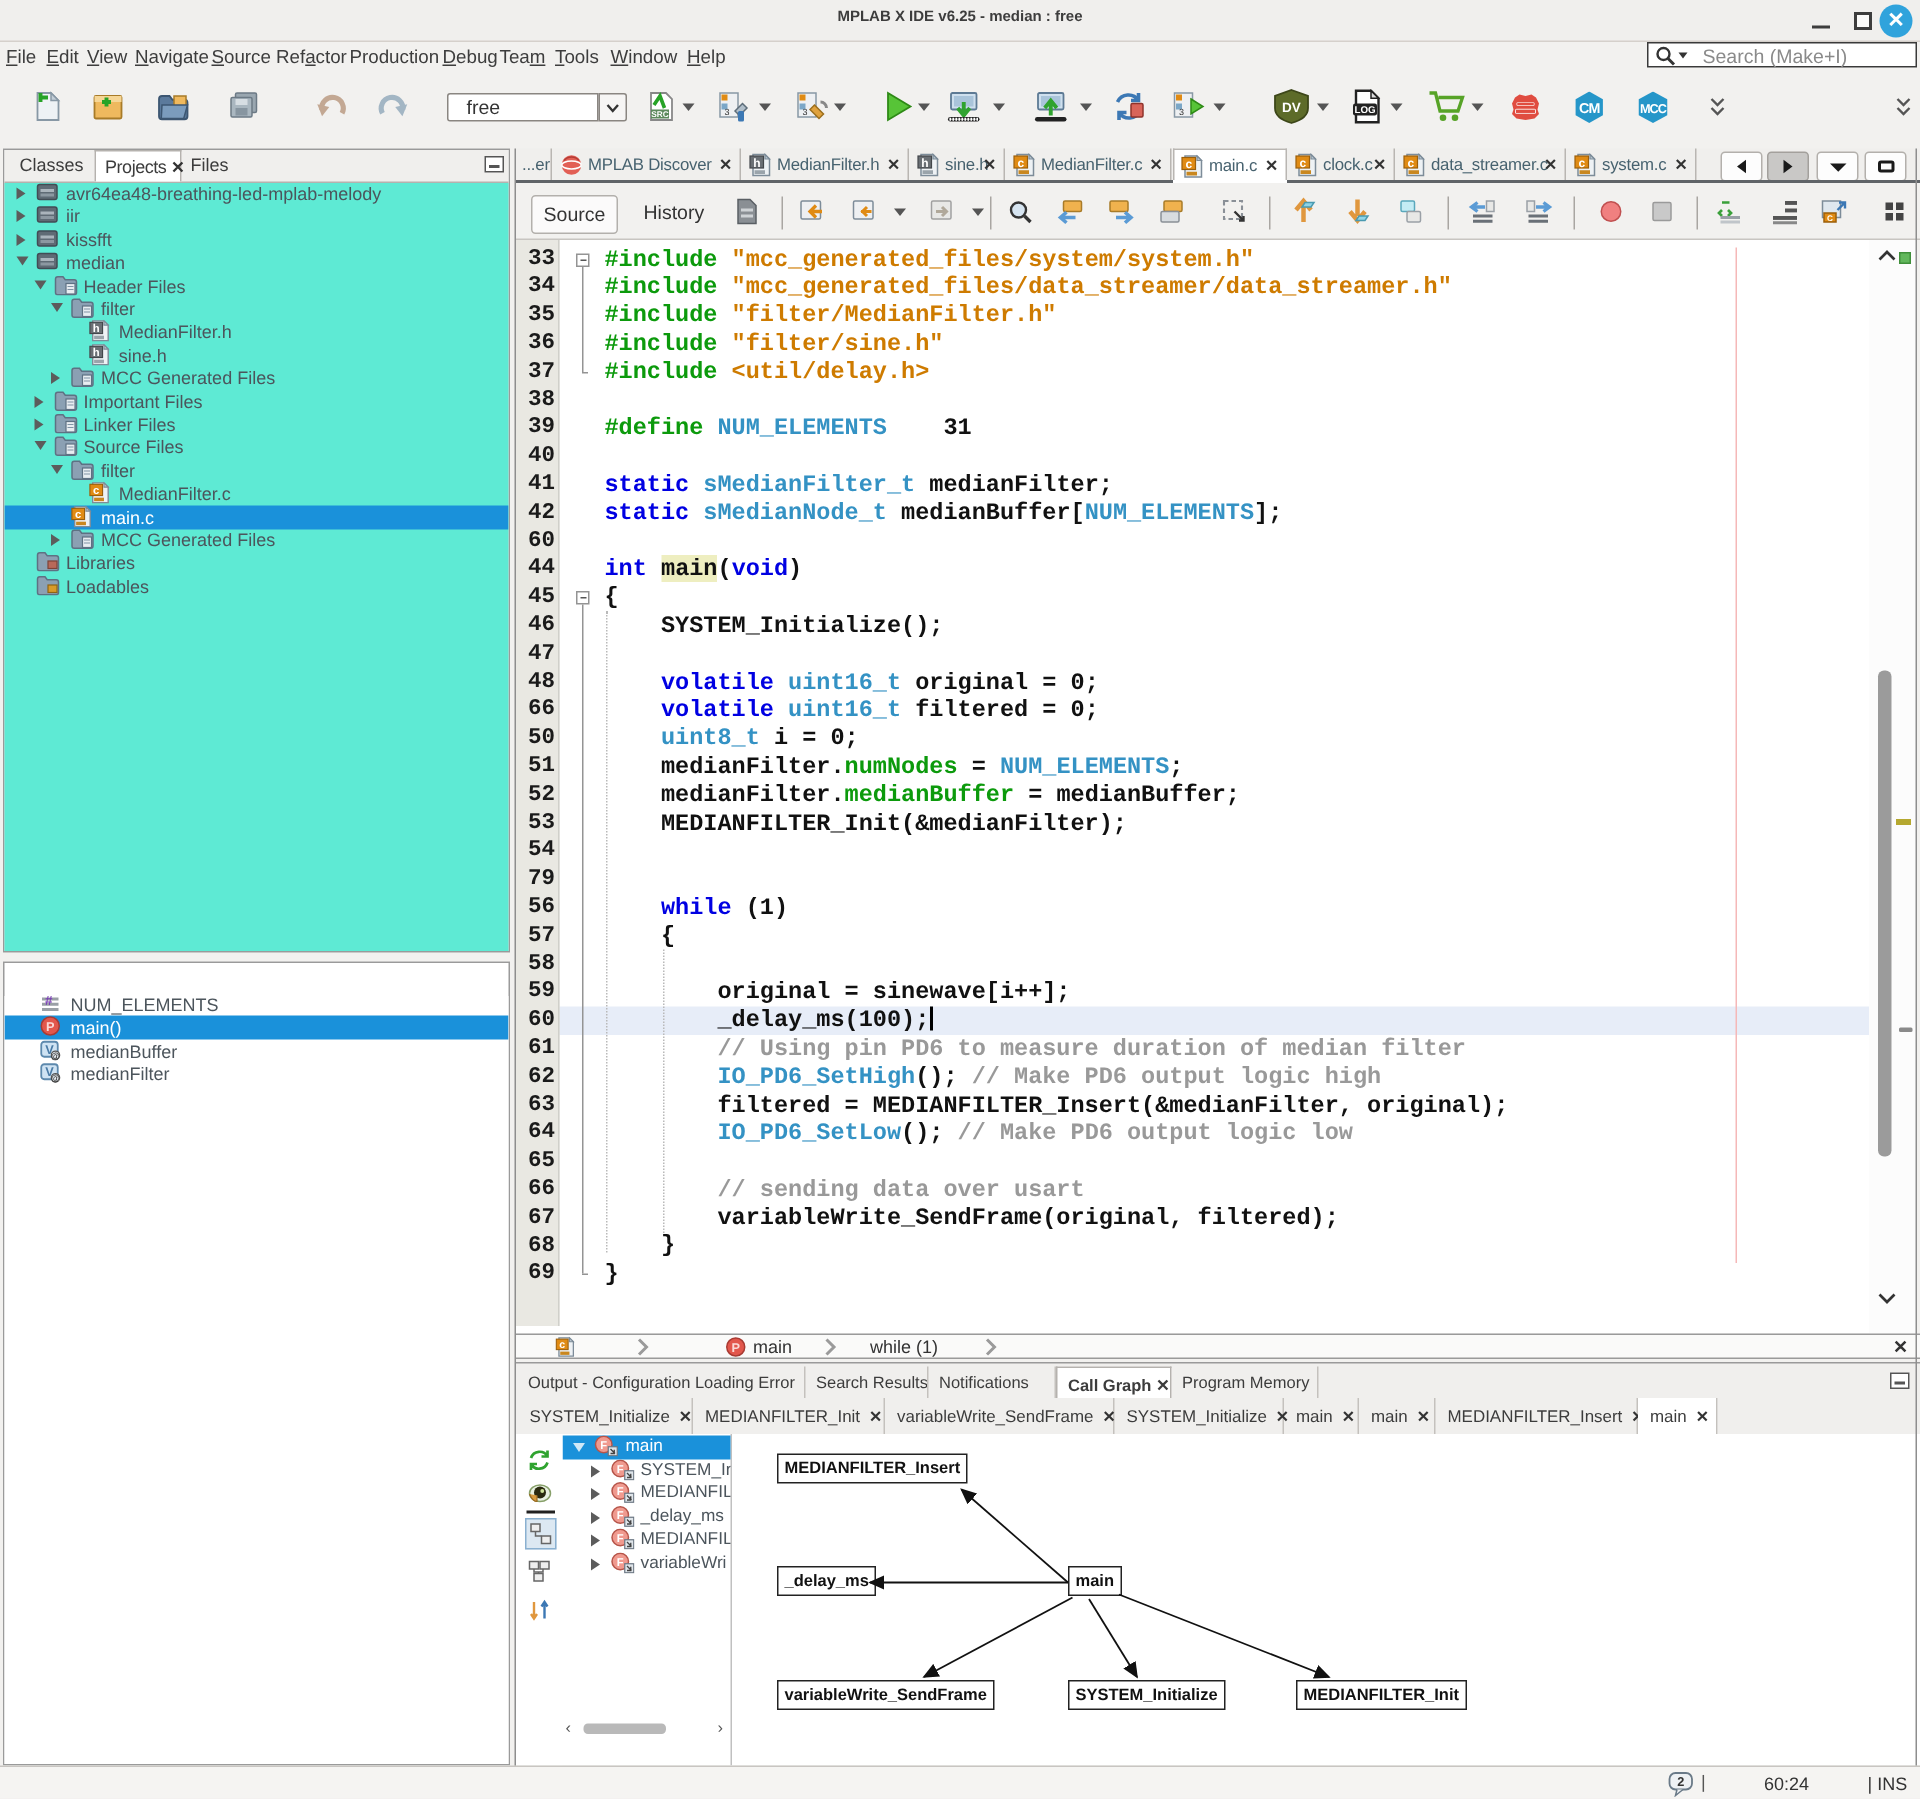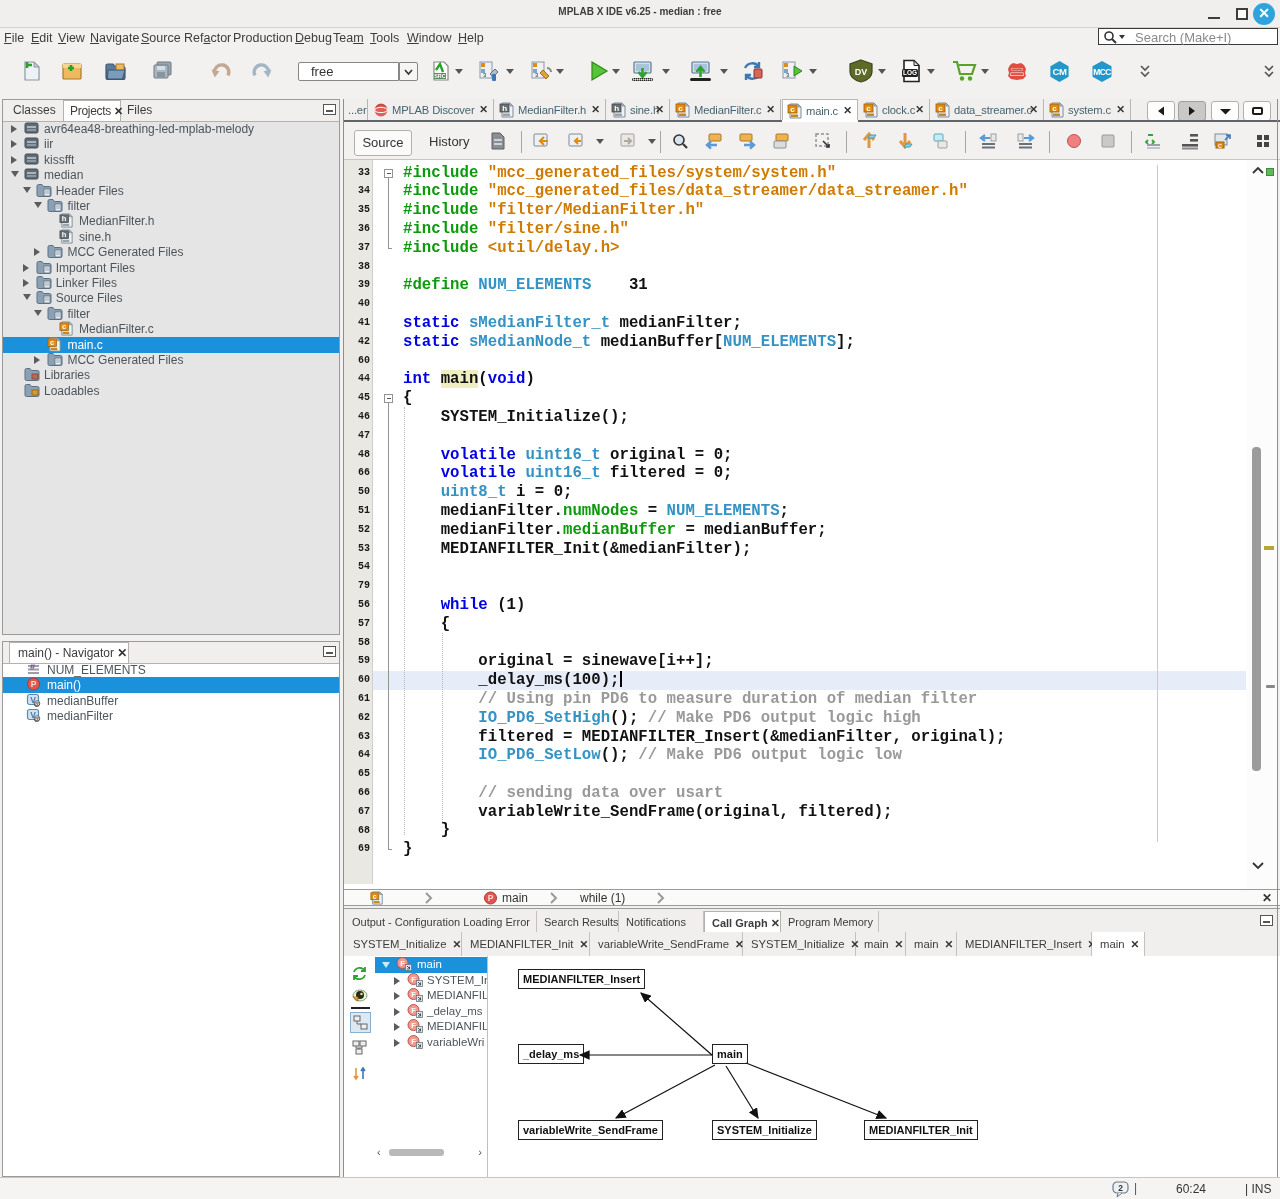--- a/index.html
+++ b/index.html
@@ -50,21 +50,21 @@
 .etab { position:absolute; top:0; height:23px; background:#f0efed; border-right:1px solid #b9b6b2; font-size:11.2px; letter-spacing:-0.15px; color:#47626f; padding:5px 6px 0 21px; white-space:nowrap; overflow:hidden; }
 .etab .x { color:#333; font-weight:bold; margin-left:6px; font-size:10.5px; }
 .etab.active { background:#fff; border-top:1px solid #b9b6b2; border-left:1px solid #b9b6b2; }
 #edtools { left:344px; top:122px; width:936px; height:38px; background:#f2f1ef; border-bottom:1px solid #c8c5c1; }
 #srcbtn { left:10px; top:8px; width:58px; height:26px; background:#fbfafa; border:1px solid #b3b0ac; border-radius:3px; font-size:13px; color:#333; text-align:center; padding-top:4px; }
 #histlbl { left:85px; top:12px; font-size:13px; color:#333; }
 .esep { position:absolute; top:9px; width:1px; height:22px; background:#a9a6a2; }
 
 #editor { left:344px; top:160px; width:934px; height:729px; background:#fff; overflow:hidden; }
 #gutter { left:0; top:0; width:29px; height:724px; background:#e9e8e2; border-right:1px solid #d0d0ca; }
-.lnum { position:absolute; right:2px; font-size:10px; line-height:18.8px; font-family:"Liberation Mono",monospace; color:#1a1a1a; font-weight:bold; }
+.lnum { position:absolute; right:2px; font-size:15px; line-height:18.8px; font-family:"Liberation Mono",monospace; color:#1a1a1a; font-weight:bold; }
 #code { left:59px; top:3.6px; font-size:15.7px; line-height:18.8px; font-weight:bold; white-space:pre; font-family:"Liberation Mono",monospace; color:#111; }
 #code div { height:18.8px; }
 .kw { color:#0000e2; }
 .pp { color:#0c9a0c; }
 .str { color:#ce7b00; }
 .ty { color:#3492c4; }
 .cm { color:#999999; }
 .fld { color:#0c9a0c; }
 .hl { background:#eeeec0; }
 .crt { display:inline-block; width:2px; height:16px; background:#000; vertical-align:-3px; }
@@ -255,21 +255,21 @@
       </svg></div>
 </div>
 
 <div id="projects" class="abs panel" style="left:2px;top:99px;width:338px;height:536px;">
   <div class="abs tabbar" style="left:0;top:0;width:336px;height:22px;">
     <span class="ptab" style="left:10px;">Classes</span>
     <span class="ptab active" style="left:60px;width:58px;padding-left:6px;letter-spacing:-0.3px;">Projects <b style="font-size:11px;color:#333">✕</b></span>
     <span class="ptab" style="left:124px;">Files</span>
     <div class="minbox" style="left:320px;top:4px;"></div>
   </div>
-  <div id="ptree" class="abs" style="left:0;top:22px;width:336px;height:512px;background:#e5e5e5;overflow:hidden;">
+  <div id="ptree" class="abs" style="left:0;top:22px;width:336px;height:512px;background:#5eead4;overflow:hidden;">
       <div class="trow" style="left:0;top:-1.0px;width:336px;">
         <span class="tri e" style="left:8.0px"></span>
         <span class="ticon" style="left:21.0px"><svg width="15" height="14" viewBox="0 0 15 14">
             <rect x="1" y="2" width="13" height="10" rx="1.5" fill="#5f6b75" stroke="#424c55" stroke-width="1"></rect>
             <rect x="3" y="5" width="9" height="2" fill="#aab4bc"></rect>
             <rect x="3" y="8" width="9" height="2" fill="#8c98a1"></rect>
           </svg></span>
         <span class="lbl" style="left:41.0px">avr64ea48-breathing-led-mplab-melody</span>
       </div>
 <div class="trow" style="left:0;top:14.4px;width:336px;">
@@ -430,24 +430,20 @@
         <span class="ticon" style="left:21.0px"><svg width="16" height="14" viewBox="0 0 16 14">
             <path d="M1 3 q0 -1.5 1.5 -1.5 h3.5 l1.5 2 h6 q1.5 0 1.5 1.5 v7 q0 1.5 -1.5 1.5 h-11 q-1.5 0 -1.5 -1.5 z" fill="#8ba0b3" stroke="#5e7183" stroke-width="1"></path>
             <rect x="8" y="7" width="6" height="5" fill="#d89b2a" stroke="#8f6413" stroke-width="0.8"></rect>
           </svg></span>
         <span class="lbl" style="left:41.0px">Loadables</span>
       </div>
     </div>
 </div>
 
 <div id="navigator" class="abs panel" style="left:2px;top:641px;width:338px;height:536px;">
-  <div class="abs tabbar" style="left:0;top:0;width:336px;height:22px;">
-    <span class="ptab active" style="left:6px;width:120px;padding-left:8px;">main() - Navigator <b style="font-size:12px;color:#333">✕</b></span>
-    <div class="minbox" style="left:320px;top:4px;"></div>
-  </div>
   <div id="ntree" class="abs" style="left:0;top:22px;width:336px;height:512px;background:#fff;overflow:hidden;">
       <div class="trow" style="left:0;top:-2.5px;width:336px;">
         <span class="ticon" style="left:23px"><svg width="15" height="14" viewBox="0 0 15 14">
             <rect x="2" y="3" width="11" height="2" fill="#9aa0a6"></rect>
             <rect x="2" y="6.5" width="11" height="2" fill="#9aa0a6"></rect>
             <rect x="2" y="10" width="11" height="2" fill="#9aa0a6"></rect>
             <text x="4" y="8" font-size="9" font-weight="bold" fill="#7a3fb5" font-family="Liberation Sans">#</text>
           </svg></span>
         <span class="lbl" style="left:44px">NUM_ELEMENTS</span>
       </div>

